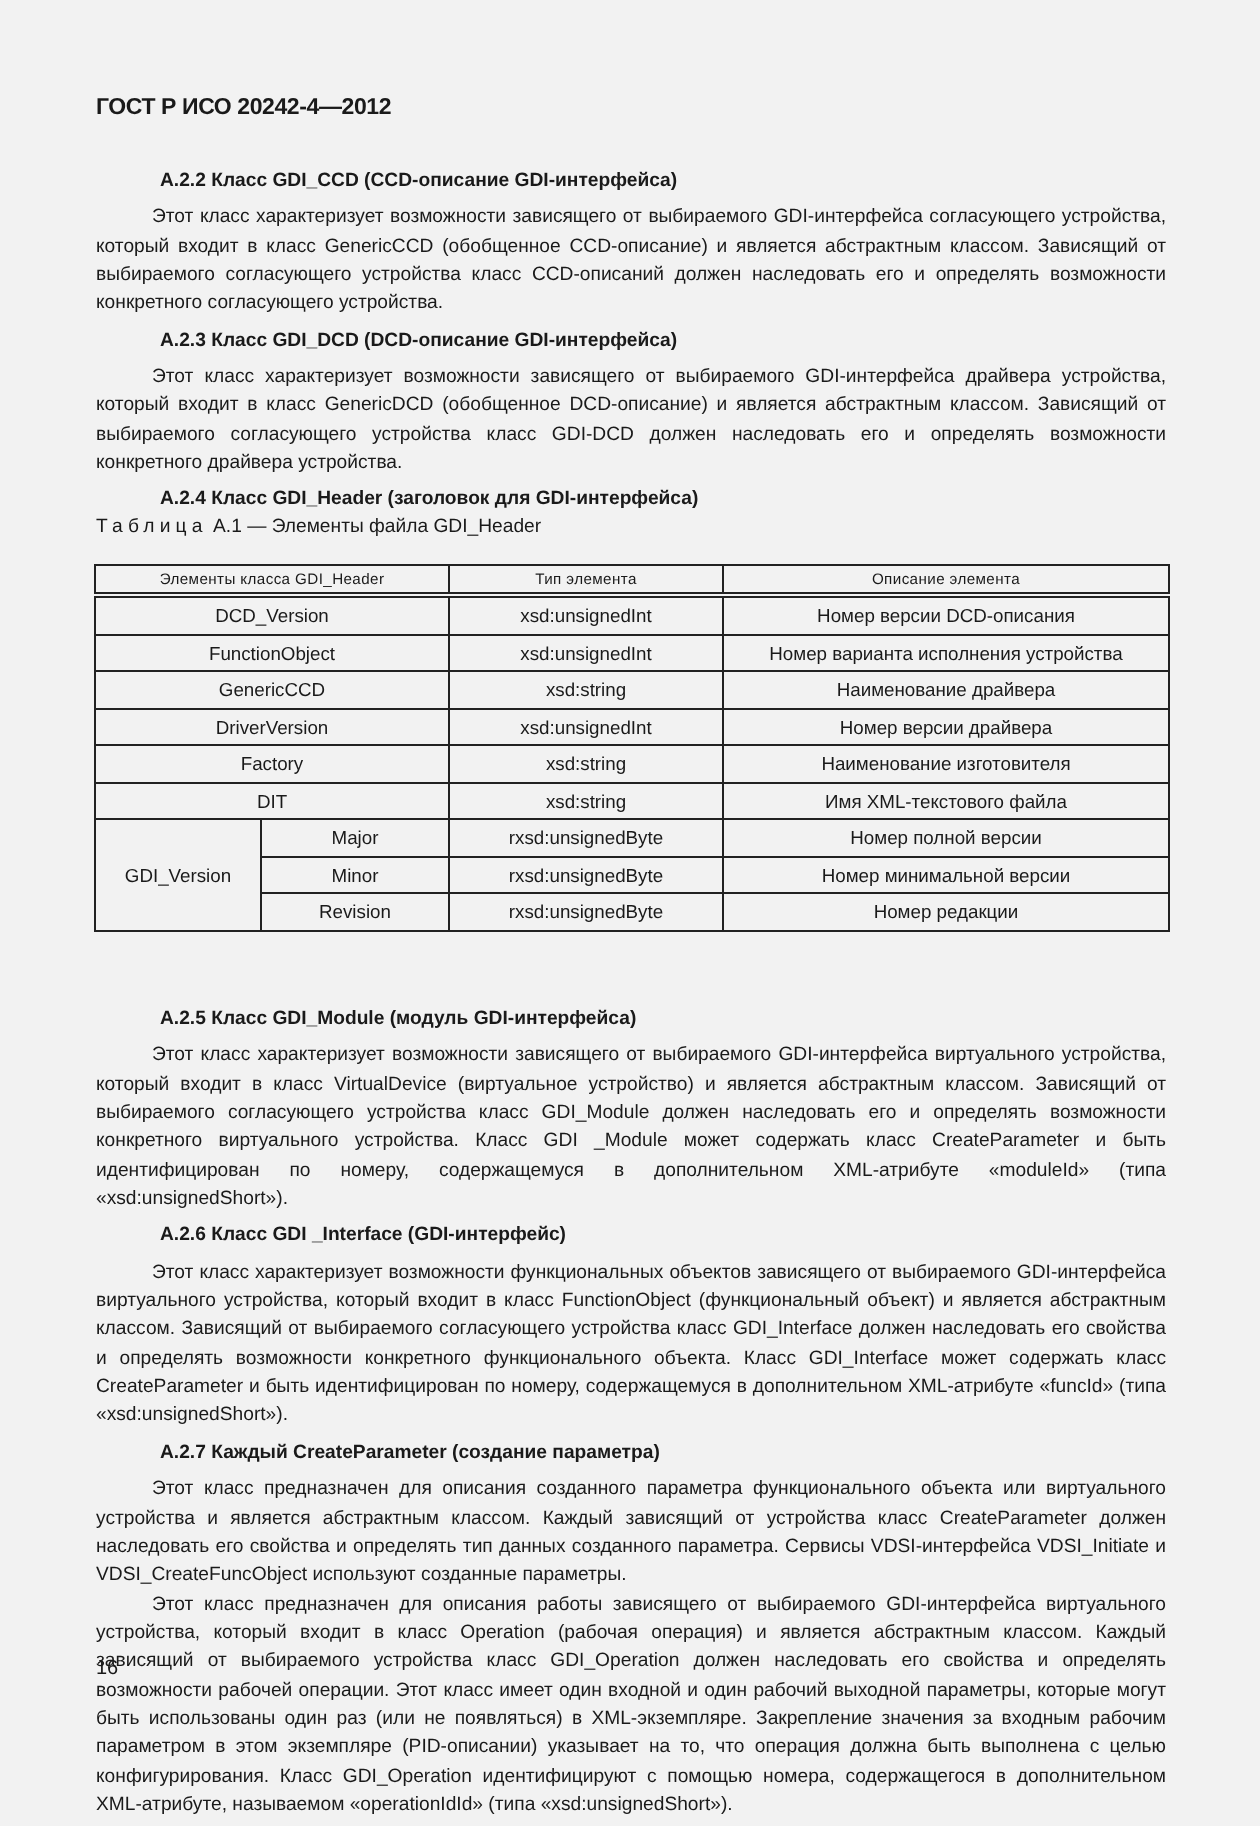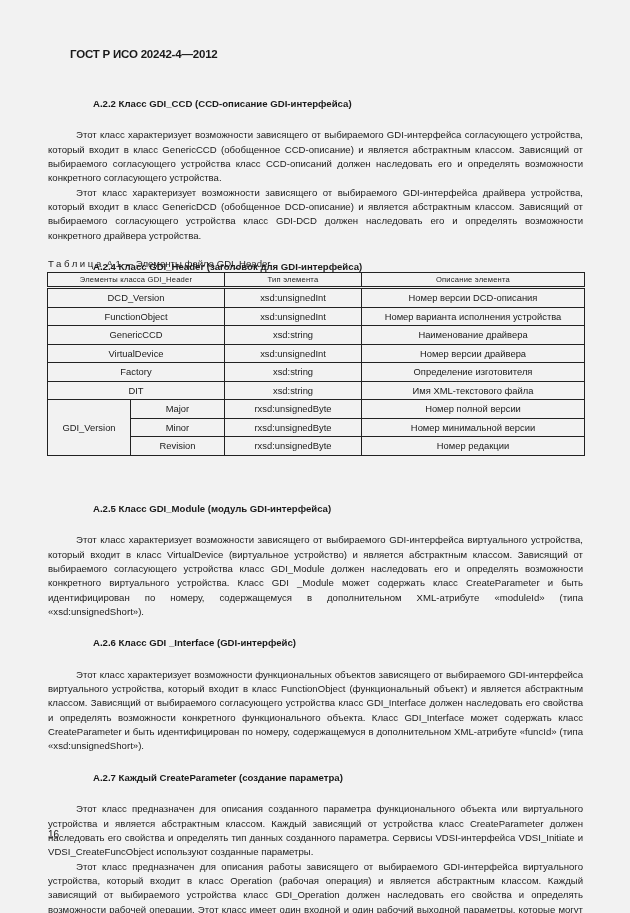--- a/index.html
+++ b/index.html
@@ -6,39 +6,39 @@
   body {
     width: 630px; height: 913px;
     background: #f2f2f2;
     font-family: "Liberation Sans", sans-serif;
     color: #1a1a1a;
     position: relative;
     overflow: hidden;
   }
   .doc-header {
     position: absolute; left: 48px; top: 48px;
-    font-size: 11.5px; font-weight: bold; letter-spacing: -0.2px; margin-left: 22px;
+    font-size: 11.5px; font-weight: bold; letter-spacing: -0.2px;
   }
   .block {
     position: absolute; left: 48px; width: 535px;
     font-size: 9.6px; line-height: 14.35px;
     text-align: justify;
   }
   .block p { margin: 0; text-indent: 28px; }
   .block h3 {
-    margin: 17px; font-size: 9.6px; font-weight: bold;
+    margin: 4px; font-size: 9.6px; font-weight: bold;
     padding-left: 28px; line-height: 14.35px;
   }
   .caption {
     position: absolute; left: 48px; top: 258px;
     font-size: 9.6px;
   }
   .caption .spaced { letter-spacing: 2.6px; }
   table.gdi {
-    position: absolute; left: 47px; top: 272px;
+    position: absolute; left: 47px; top: 282px;
     width: 537px;
     border-collapse: collapse;
     font-size: 9.4px;
     table-layout: fixed;
     border-radius: 19px;
   }
   table.gdi td, table.gdi th {
     border: 1px solid #222;
     text-align: center;
     padding: 0;
@@ -55,20 +55,21 @@
   }
 </style>
 </head>
 <body>
 
 <div class="doc-header">ГОСТ Р ИСО 20242-4—2012</div>
 
 <div class="block" style="top:80px;">
   <h3>A.2.2 Класс GDI_CCD (CCD-описание GDI-интерфейса)</h3>
   <p>Этот класс характеризует возможности зависящего от выбираемого GDI-интерфейса согласующего устройства, который входит в класс GenericCCD (обобщенное CCD-описание) и является абстрактным классом. Зависящий от выбираемого согласующего устройства класс CCD-описаний должен наследовать его и определять возможности конкретного согласующего устройства.</p>
+  <h3>A.2.3 Класс GDI_DCD (DCD-описание GDI-интерфейса)</h3>
   <p>Этот класс характеризует возможности зависящего от выбираемого GDI-интерфейса драйвера устройства, который входит в класс GenericDCD (обобщенное DCD-описание) и является абстрактным классом. Зависящий от выбираемого согласующего устройства класс GDI-DCD должен наследовать его и определять возможности конкретного драйвера устройства.</p>
   <h3>A.2.4 Класс GDI_Header (заголовок для GDI-интерфейса)</h3>
 </div>
 
 <div class="caption">
   <span class="spaced">Таблица</span>
   <span>A.1 — Элементы файла GDI_Header</span>
 </div>
 
 <table class="gdi">
@@ -95,28 +96,28 @@
       <td colspan="2">FunctionObject</td>
       <td>xsd:unsignedInt</td>
       <td>Номер варианта исполнения устройства</td>
     </tr>
     <tr>
       <td colspan="2">GenericCCD</td>
       <td>xsd:string</td>
       <td>Наименование драйвера</td>
     </tr>
     <tr>
-      <td colspan="2">VirtualDevice</td>
+      <td colspan="2">DriverVersion</td>
       <td>xsd:unsignedInt</td>
       <td>Номер версии драйвера</td>
     </tr>
     <tr>
       <td colspan="2">Factory</td>
       <td>xsd:string</td>
-      <td>Определение изготовителя</td>
+      <td>Наименование изготовителя</td>
     </tr>
     <tr>
       <td colspan="2">DIT</td>
       <td>xsd:string</td>
       <td>Имя XML-текстового файла</td>
     </tr>
     <tr>
       <td rowspan="3">GDI_Version</td>
       <td>Major</td>
       <td>rxsd:unsignedByte</td>
@@ -128,21 +129,21 @@
       <td>Номер минимальной версии</td>
     </tr>
     <tr>
       <td>Revision</td>
       <td>rxsd:unsignedByte</td>
       <td>Номер редакции</td>
     </tr>
   </tbody>
 </table>
 
-<div class="block" style="top:485px;">
+<div class="block" style="top:499px;">
   <h3>A.2.5 Класс GDI_Module (модуль GDI-интерфейса)</h3>
   <p>Этот класс характеризует возможности зависящего от выбираемого GDI-интерфейса виртуального устройства, который входит в класс VirtualDevice (виртуальное устройство) и является абстрактным классом. Зависящий от выбираемого согласующего устройства класс GDI_Module должен наследовать его и определять возможности конкретного виртуального устройства. Класс GDI _Module может содержать класс CreateParameter и быть идентифицирован по номеру, содержащемуся в дополнительном XML-атрибуте «moduleId» (типа «xsd:unsignedShort»).</p>
   <h3>A.2.6 Класс GDI _Interface (GDI-интерфейс)</h3>
   <p>Этот класс характеризует возможности функциональных объектов зависящего от выбираемого GDI-интерфейса виртуального устройства, который входит в класс FunctionObject (функциональный объект) и является абстрактным классом. Зависящий от выбираемого согласующего устройства класс GDI_Interface должен наследовать его свойства и определять возможности конкретного функционального объекта. Класс GDI_Interface может содержать класс CreateParameter и быть идентифицирован по номеру, содержащемуся в дополнительном XML-атрибуте «funcId» (типа «xsd:unsignedShort»).</p>
   <h3>A.2.7 Каждый CreateParameter (создание параметра)</h3>
   <p>Этот класс предназначен для описания созданного параметра функционального объекта или виртуального устройства и является абстрактным классом. Каждый зависящий от устройства класс CreateParameter должен наследовать его свойства и определять тип данных созданного параметра. Сервисы VDSI-интерфейса VDSI_Initiate и VDSI_CreateFuncObject используют созданные параметры.</p>
   <p>Этот класс предназначен для описания работы зависящего от выбираемого GDI-интерфейса виртуального устройства, который входит в класс Operation (рабочая операция) и является абстрактным классом. Каждый зависящий от выбираемого устройства класс GDI_Operation должен наследовать его свойства и определять возможности рабочей операции. Этот класс имеет один входной и один рабочий выходной параметры, которые могут быть использованы один раз (или не появляться) в XML-экземпляре. Закрепление значения за входным рабочим параметром в этом экземпляре (PID-описании) указывает на то, что операция должна быть выполнена с целью конфигурирования. Класс GDI_Operation идентифицируют с помощью номера, содержащегося в дополнительном XML-атрибуте, называемом «operationIdId» (типа «xsd:unsignedShort»).</p>
 </div>
 
 <div class="page-num">16</div>

